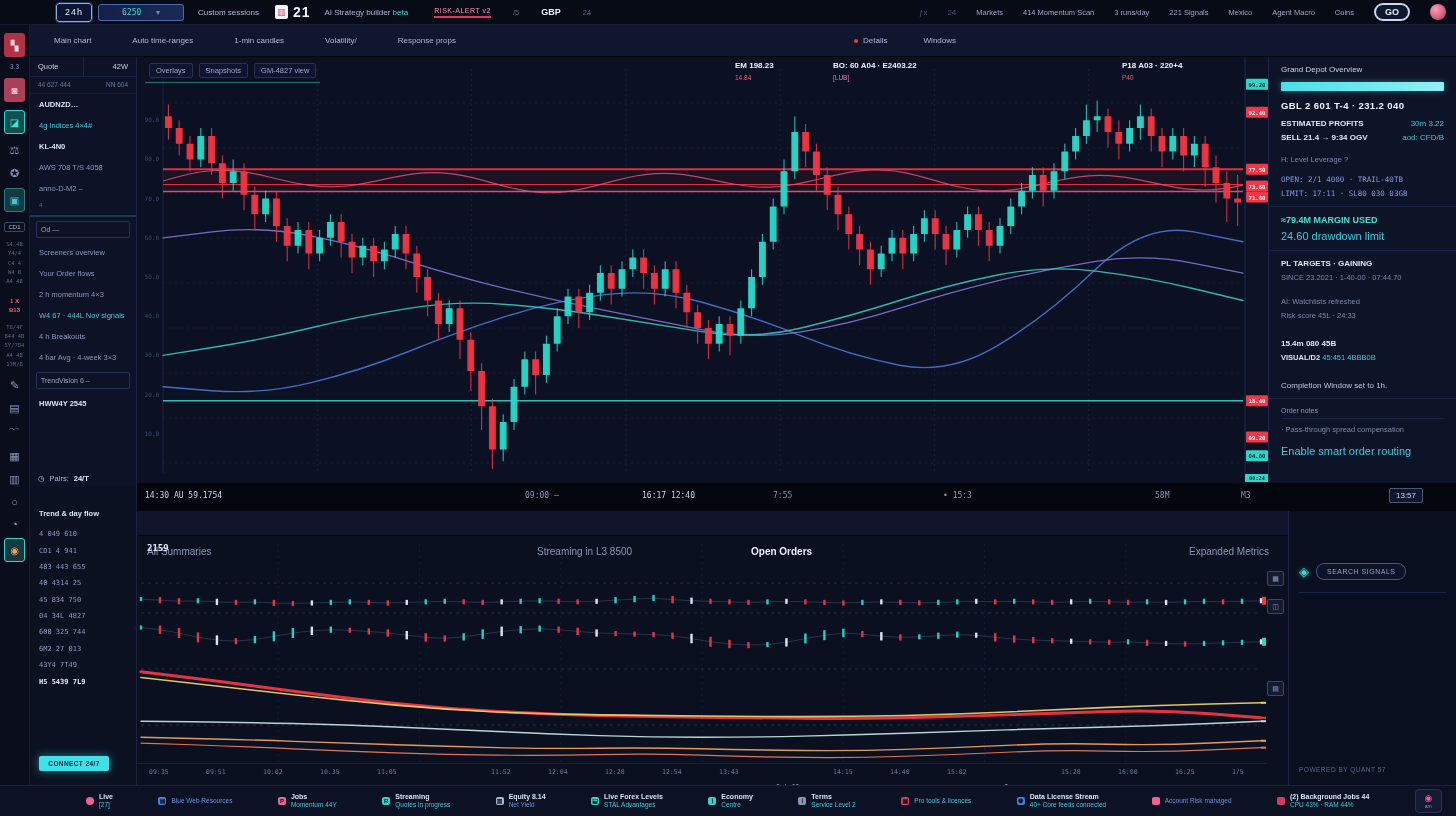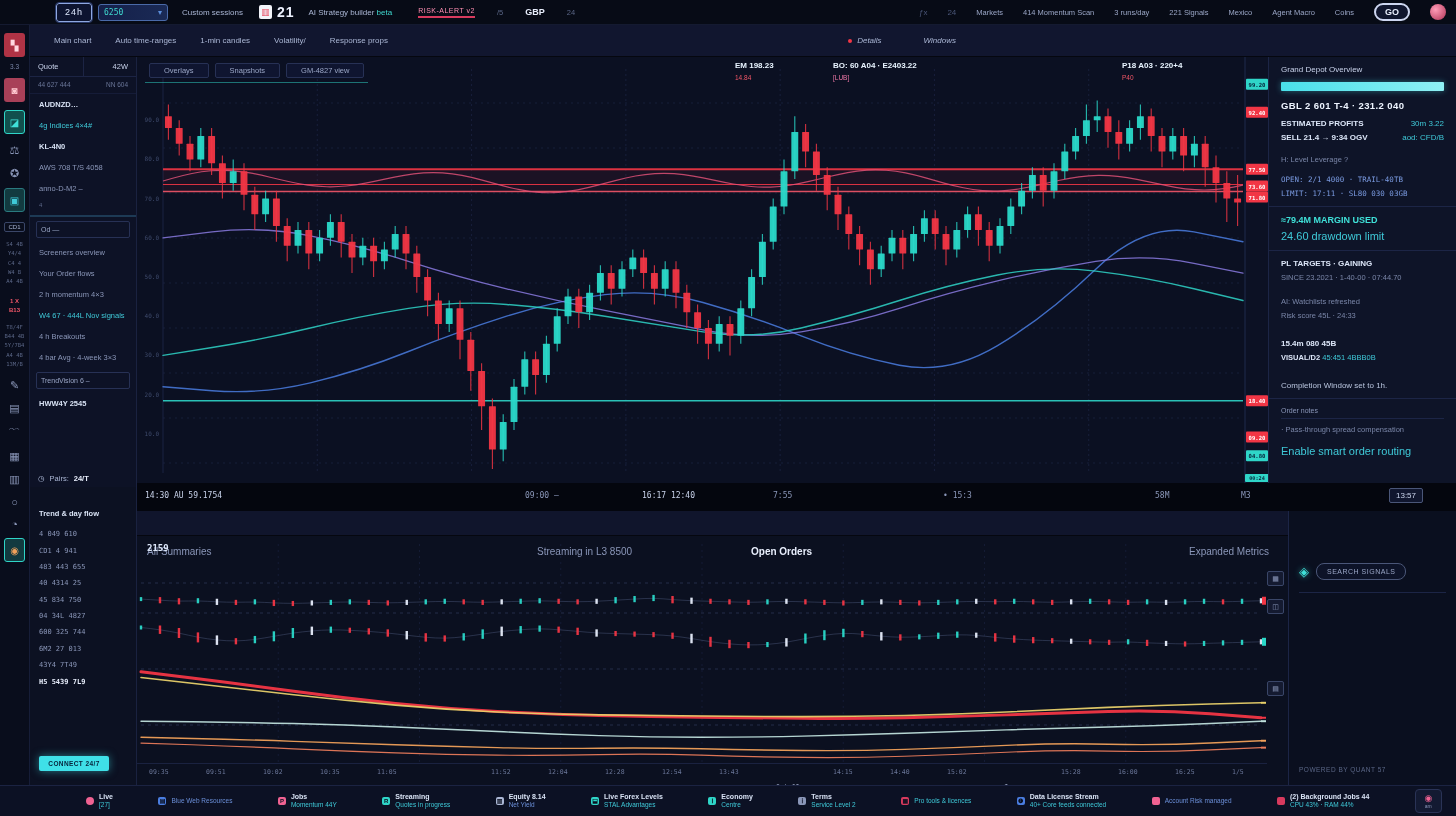--- a/index.html
+++ b/index.html
@@ -5,22 +5,22 @@
   * { margin:0; padding:0; box-sizing:border-box; }
   html,body { width:1456px; height:816px; overflow:hidden; background:#070b16;
               font-family:"Liberation Sans", sans-serif; color:#c8d2ea; }
 
   
   .topbar { position:absolute; left:0; top:0; width:1456px; height:25px; background:#070b16;
             border-bottom:1px solid #141a30; display:flex; align-items:center; }
   .logo-box { margin-left:56px; width:36px; height:19px; border:1px solid #8fa8e0; outline:1px solid #2a3a6a;
               border-radius:3px; color:#dfe8ff; font-size:9px; display:flex; align-items:center; justify-content:center;
               background:#0d1430; letter-spacing:1px; }
-  .searchbox { margin-left:6px; width:70px; height:17px; border:1px solid #4a6aa8; border-radius:3px;
-               background:linear-gradient(90deg,#15204a,#1a2a55); display:flex; align-items:center; padding:0 5px; }
+  .searchbox { margin-left:6px; width:86px; height:17px; border:1px solid #4a6aa8; border-radius:3px;
+               background:linear-gradient(90deg,#15204a,#1a2a55); display:flex; align-items:center; padding:0 23px; }
   .searchbox .s-val { color:#3fd8cf; font-size:8px; font-family:"DejaVu Sans Mono",monospace; flex:1; }
   .searchbox .caret { color:#5b8dd9; font-size:8px; }
   .tb-label { font-size:8px; color:#aab6d4; margin-left:14px; white-space:nowrap; }
   .tb-iconbox { margin-left:16px; width:13px; height:14px; background:#f2f4fa; color:#e84860; border-radius:2px;
                 font-size:9px; display:inline-flex; align-items:center; justify-content:center; }
   .tb-num { font-size:14px; font-weight:bold; color:#eef2ff; margin-left:5px; letter-spacing:1px; }
   .teal { color:#3fd8cf; }
   .live-badge { margin-left:26px; font-size:7px; color:#ff8fb3; letter-spacing:.5px;
                 border-bottom:2px solid #d83a5e; padding-bottom:2px; white-space:nowrap; }
   .tb-dim { font-size:7.5px; color:#5a6686; margin-left:22px; }
@@ -30,21 +30,21 @@
   .tb-pill { width:36px; height:18px; border:2px solid #cdd6f0; border-radius:9px; color:#e8eefc;
              font-size:9px; font-weight:bold; display:flex; align-items:center; justify-content:center; background:#10162e; }
   .tb-avatar { width:16px; height:16px; border-radius:50%; background:radial-gradient(circle at 35% 35%,#ff9db8,#b03355); }
   .tb-ghost { font-size:8px; color:#4a5678; }
 
   
   .toolbar2 { position:absolute; left:30px; top:25px; width:1426px; height:32px; background:#11162f;
               border-bottom:1px solid #05070f; display:flex; align-items:center; }
   .tl-item { font-size:8px; color:#aab6d4; margin-left:24px; white-space:nowrap; }
   .tl-right { margin-left:auto; display:flex; align-items:center; gap:26px; padding-right:500px; }
-  .tl-right .tl-item { margin-left:16px;font-style:italic; }
+  .tl-right .tl-item { margin-left:10px; }
   .red-dot { display:inline-block; width:4px; height:4px; border-radius:50%; background:#f23645; margin-right:5px; vertical-align:middle; }
 
   
   .rail { position:absolute; left:0; top:25px; width:30px; height:760px; background:#090d1c;
           border-right:1px solid #161d38; display:flex; flex-direction:column; align-items:center; }
   .rail-tile { width:21px; height:24px; border-radius:3px; margin-top:8px; display:flex; align-items:center;
                justify-content:center; font-size:10px; }
   .rail-text { font-size:6.5px; color:#7a86a8; margin-top:6px; }
   .rail-icon { font-size:11px; color:#8a96b8; margin-top:10px; }
   .rail-badge { font-size:6px; color:#aab6d4; border:1px solid #3a4668; border-radius:2px; padding:1px 3px; margin-top:10px; }
@@ -76,21 +76,21 @@
   .lb-row { font-size:7px; color:#8a96b8; padding:4.2px 9px; font-family:"DejaVu Sans Mono",monospace; white-space:nowrap; }
   .lb-row.bold { color:#e8eefc; font-weight:bold; }
   .lb-cta { position:absolute; left:9px; bottom:14px; width:70px; height:15px; background:#3fe0e8;
             color:#06223a; font-size:6.5px; font-weight:bold; display:flex; align-items:center; justify-content:center;
             border-radius:2px; letter-spacing:.4px; box-shadow:0 0 8px rgba(63,224,232,.5); }
 
   
   .chart { position:absolute; left:137px; top:57px; width:1131px; height:426px; background:#0b1022; overflow:hidden; }
   .legend-chips { position:absolute; left:8px; top:4px; display:flex; gap:6px; border-bottom:1px solid rgba(47,213,200,.5);
                   padding:2px 4px 4px; }
-  .lchip { font-size:7.5px; color:#9aa6c6; border:1px solid #273155; border-radius:2px; padding:2px 14px; background:#0f1530; }
+  .lchip { font-size:7.5px; color:#9aa6c6; border:1px solid #273155; border-radius:2px; padding:2px 6px; background:#0f1530; }
   .anno { position:absolute; top:4px; }
   .anno .a-label { font-size:8px; font-weight:bold; color:#e8f4ff; white-space:nowrap; }
   .anno .a-val { font-size:6.5px; color:#f25668; margin-top:4px; }
   .anno .a-val.pink { color:#f078a8; }
 
   
   .rightpanel { position:absolute; left:1268px; top:57px; width:188px; height:426px; background:#0e1428;
                 border-left:1px solid #1c2546; padding:8px 12px; overflow:hidden; }
   .rp-header { font-size:8px; color:#c8d2ea; margin-bottom:8px; }
   .rp-bar { height:9px; background:linear-gradient(90deg,#49e0ea,#8ff0f4); border-radius:1px; margin-bottom:9px;
@@ -193,21 +193,21 @@
         <span class="ritem">Mexico</span>
         <span class="ritem">Agent Macro</span>
         <span class="ritem">Coins</span>
       </span>
     <div class="tb-pill">GO</div>
     <div class="tb-avatar"></div>
   </div>
 </div>
 
 <div class="toolbar2">
-  <span id="tl-left" style="display:flex;align-items:center;">
+  <span id="tl-left" style="display:flex;align-items:center;gap:17px;">
       <span class="tl-item">Main chart</span>
       <span class="tl-item">Auto time-ranges</span>
       <span class="tl-item">1-min candles</span>
       <span class="tl-item">Volatility/</span>
       <span class="tl-item">Response props</span>
     </span>
   <span class="tl-right">
     <span class="tl-item"><span class="red-dot"></span><span>Details</span></span>
     <span class="tl-item">Windows</span>
   </span>

